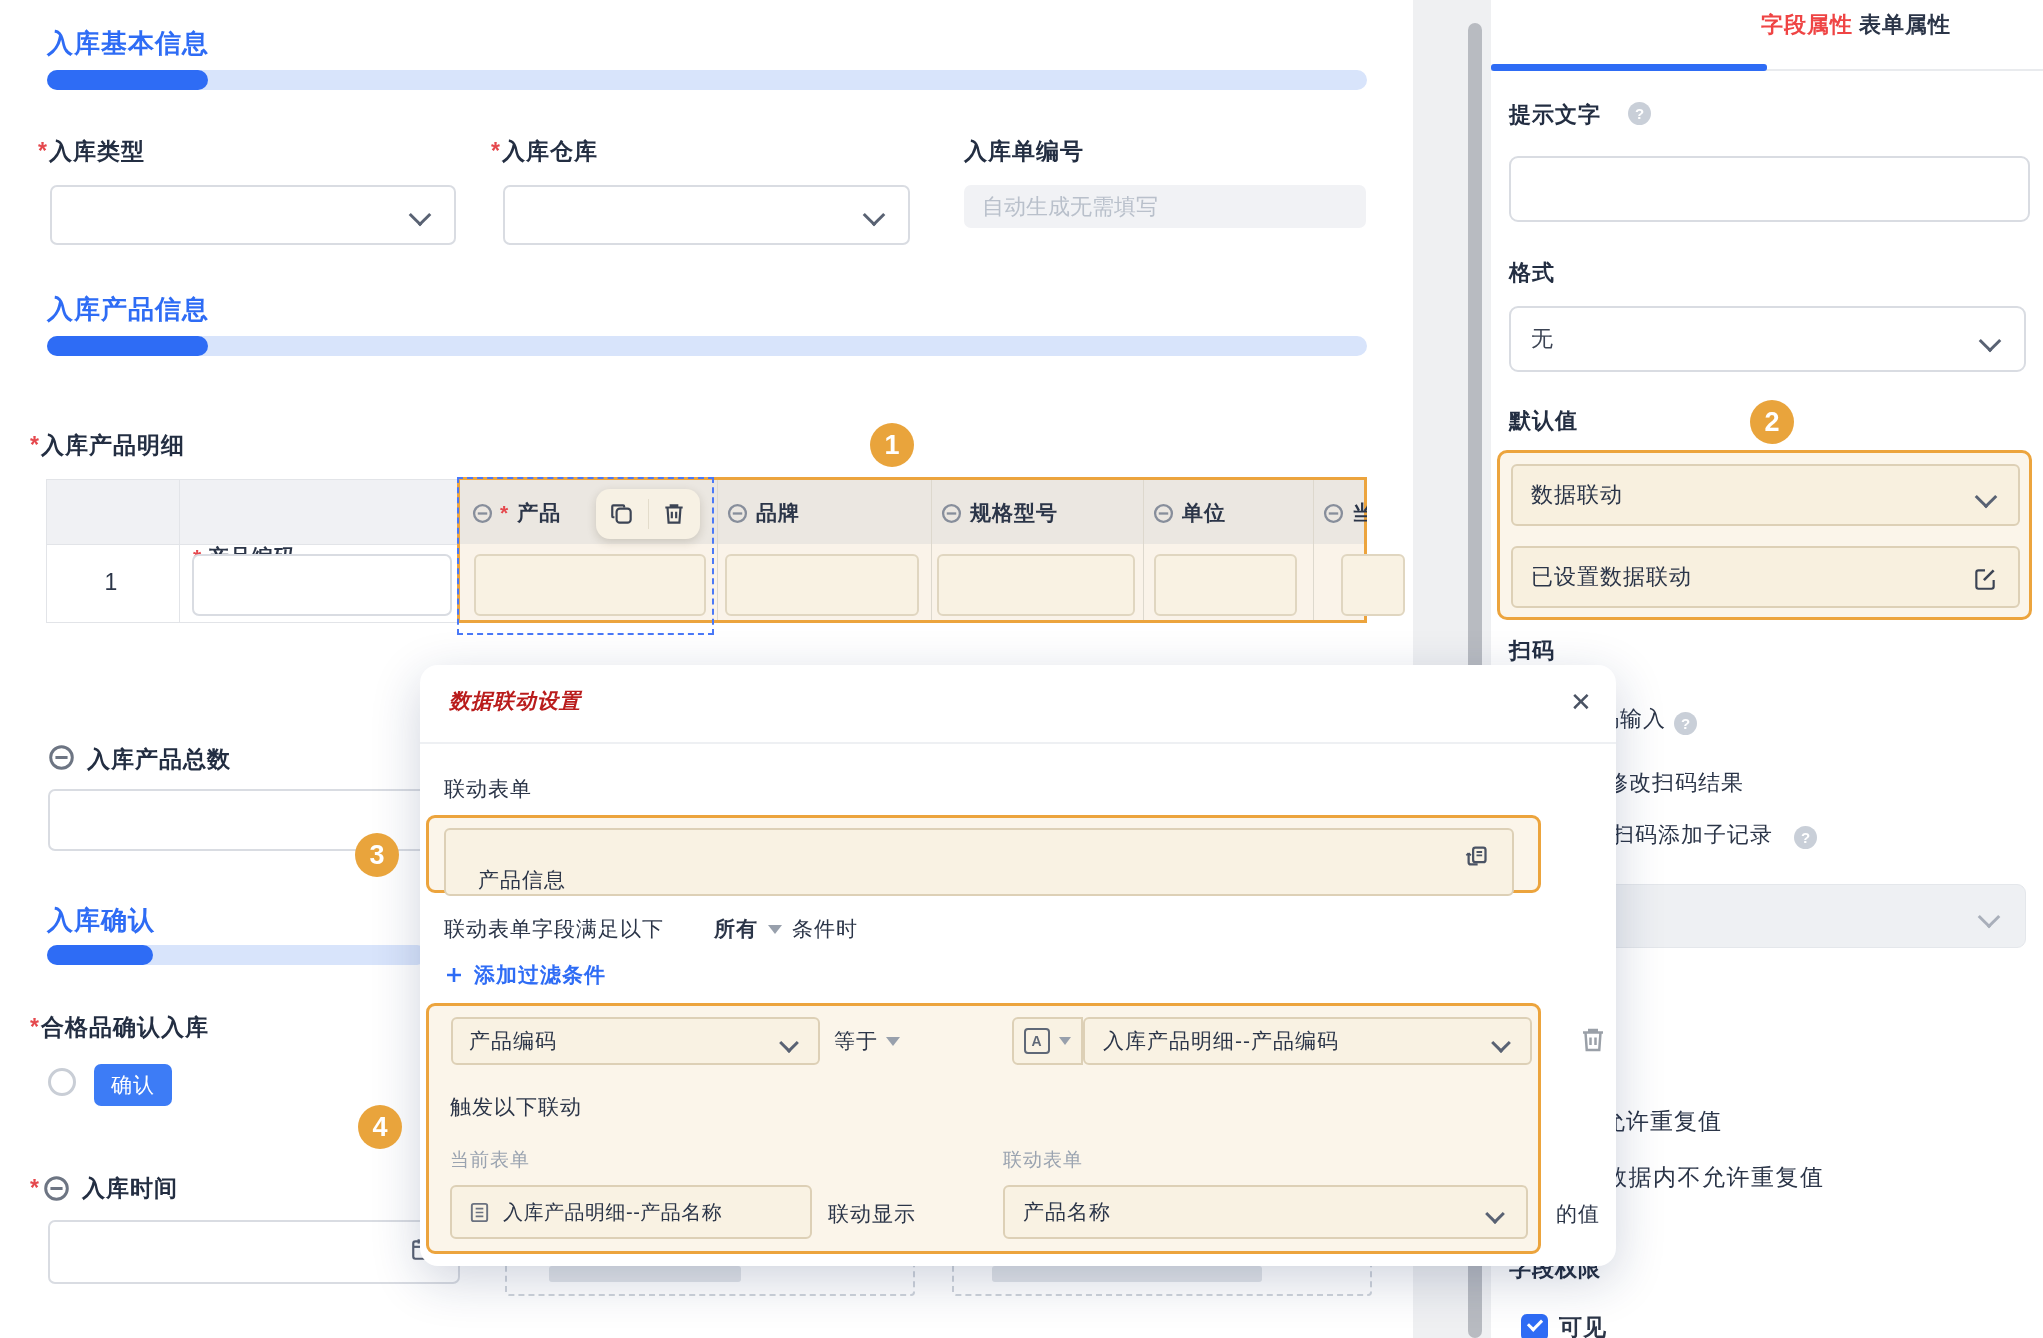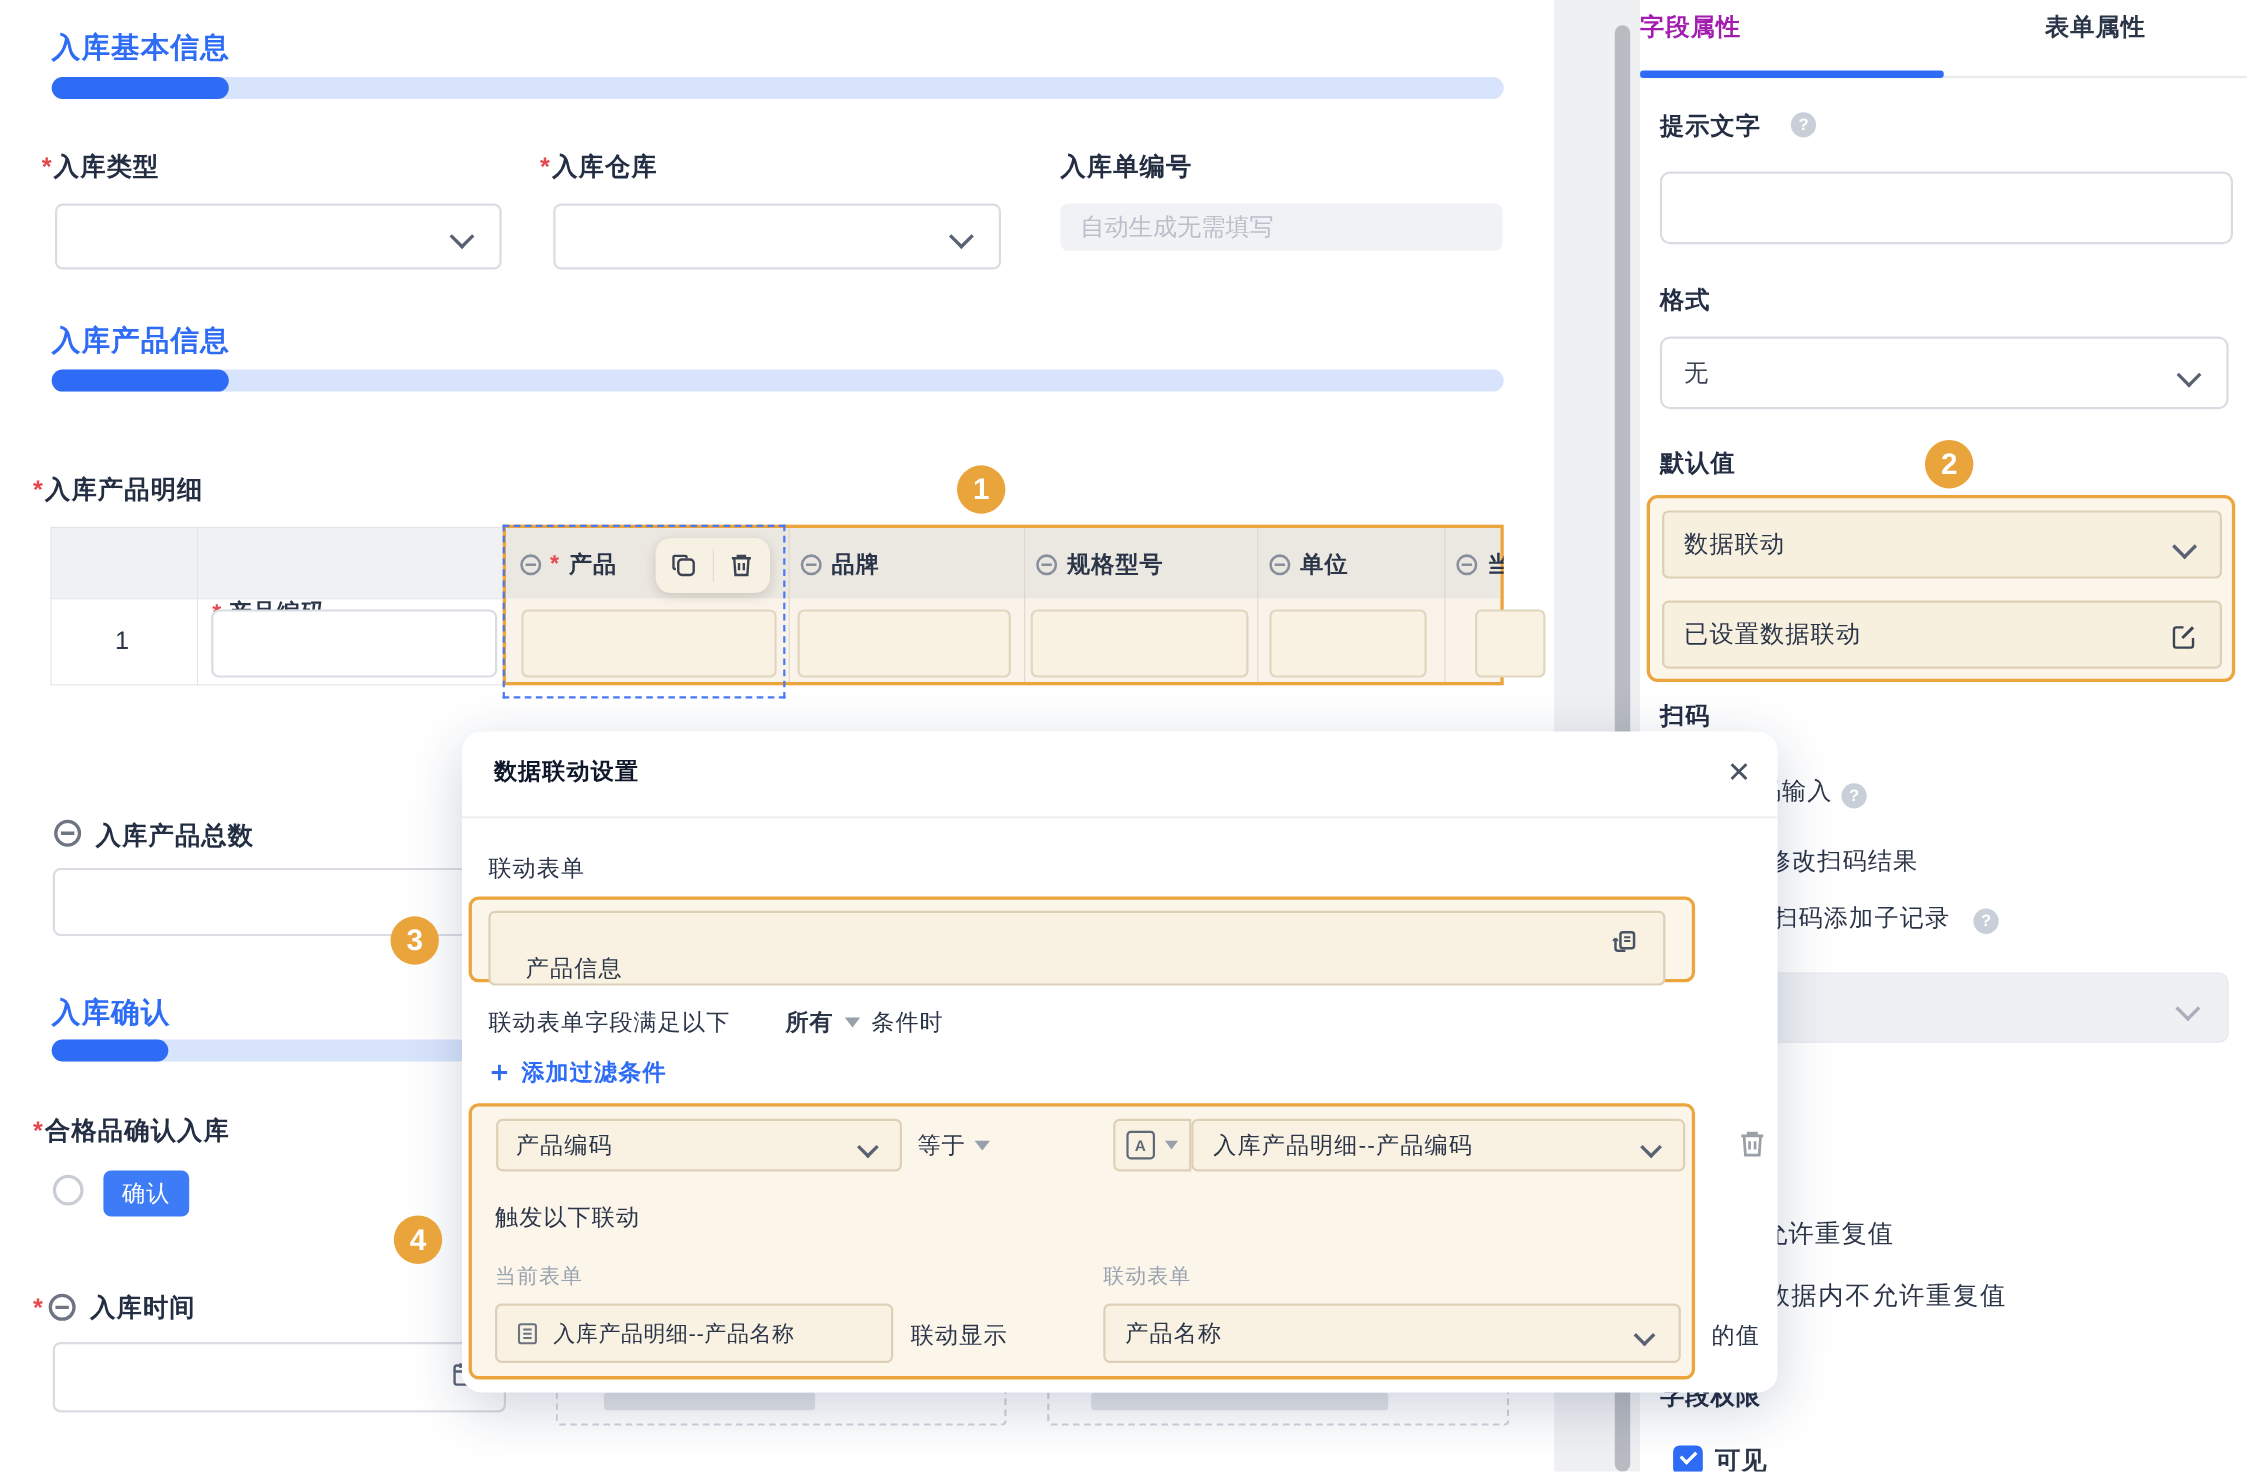--- a/index.html
+++ b/index.html
@@ -188,21 +188,21 @@
 
   <div class="abs" style="left:505px;top:1262px;width:410px;height:34px;border:2px dashed #cfd4db;border-radius:4px;box-sizing:border-box;"></div>
   <div class="abs" style="left:549px;top:1266px;width:192px;height:16px;background:#e2e5e9;border-radius:3px;"></div>
   <div class="abs" style="left:952px;top:1262px;width:420px;height:34px;border:2px dashed #cfd4db;border-radius:4px;box-sizing:border-box;"></div>
   <div class="abs" style="left:992px;top:1266px;width:270px;height:16px;background:#e2e5e9;border-radius:3px;"></div>
 
   <div class="abs" style="left:1413px;top:0;width:78px;height:1338px;background:#eff0f2;"></div>
   <div class="abs" style="left:1468px;top:23px;width:14px;height:1315px;background:#b8bbc1;border-radius:7px;"></div>
 
   <div class="abs" style="left:1491px;top:0;width:552px;height:1338px;background:#fff;"></div>
-  <div class="abs" style="left:1491px;top:10px;width:276px;text-align:left;font-size:22px;font-weight:600;color:#a21caf;letter-spacing:1px;">字段属性</div>
+  <div class="abs" style="left:1577px;top:10px;width:276px;text-align:right;font-size:22px;font-weight:600;color:#ef4444;letter-spacing:1px;">字段属性</div>
   <div class="abs" style="left:1767px;top:10px;width:276px;text-align:center;font-size:22px;font-weight:600;color:#2b3548;letter-spacing:1px;">表单属性</div>
   <div class="abs" style="left:1491px;top:69px;width:552px;height:2px;background:#e9ebee;"></div>
   <div class="abs" style="left:1491px;top:64px;width:276px;height:7px;background:#2e6cf5;border-radius:3px;"></div>
 
   <div class="abs side-h" style="left:1509px;top:100px;">提示文字</div>
   <div class="qicon" style="left:1628px;top:102px;">?</div>
   <div class="abs inp" style="left:1509px;top:156px;width:517px;height:62px;border-radius:9px;"><span></span></div>
 
   <div class="abs side-h" style="left:1509px;top:258px;">格式</div>
   <div class="abs sel" style="left:1509px;top:306px;width:517px;height:66px;border-radius:9px;display:flex;align-items:center;padding-left:20px;box-sizing:border-box;">
@@ -238,21 +238,21 @@
   <div class="abs" style="left:1578px;top:1106px;font-size:23px;color:#2b3548;letter-spacing:1px;">不允许重复值</div>
   <div class="abs" style="left:1604px;top:1162px;font-size:23px;color:#2b3548;letter-spacing:1.5px;">数据内不允许重复值</div>
 
   <div class="abs side-h" style="left:1509px;top:1254px;">字段权限</div>
   <div class="abs" style="left:1521px;top:1314px;width:27px;height:27px;background:#2e6cf5;border-radius:6px;">
     <span style="position:absolute;left:7px;top:5px;width:11px;height:6px;border-left:3px solid #fff;border-bottom:3px solid #fff;transform:rotate(-45deg);display:block;"></span>
   </div>
   <div class="abs" style="left:1559px;top:1312px;font-size:23px;font-weight:600;color:#2b3548;letter-spacing:1px;">可见</div>
 
   <div class="modal">
-    <div class="abs" style="left:29px;top:22px;font-size:21px;font-weight:700;color:#0f172a;letter-spacing:1px;">数据联动设置</div>
+    <div class="abs" style="left:29px;top:22px;font-size:21px;font-weight:700;color:#b91c1c;letter-spacing:1px;font-style:italic;">数据联动设置</div>
     <div class="abs" style="left:1150px;top:22px;font-size:26px;color:#4a5364;">✕</div>
     <div class="abs" style="left:0;top:77px;width:1196px;height:2px;background:#eef0f3;"></div>
 
     <div class="abs mtxt" style="left:24px;top:110px;">联动表单</div>
     <div class="abs orange-box" style="left:6px;top:150px;width:1115px;height:78px;border-radius:9px;background:#fbf5ea;box-sizing:border-box;"></div>
     <div class="abs cream-ctl" style="left:24px;top:163px;width:1070px;height:68px;background:#f9f2e3;display:flex;align-items:flex-end;padding-left:32px;box-sizing:border-box;">
       <span class="mtxt">产品信息</span>
       <svg style="position:absolute;right:22px;top:13px;" width="27" height="27" viewBox="0 0 24 24">
           <rect x="9" y="4" width="11" height="13" rx="2" fill="none" stroke="#4a5364" stroke-width="2"></rect>
           <path d="M12 8 h5 M12 11 h5" stroke="#4a5364" stroke-width="1.6"></path>

